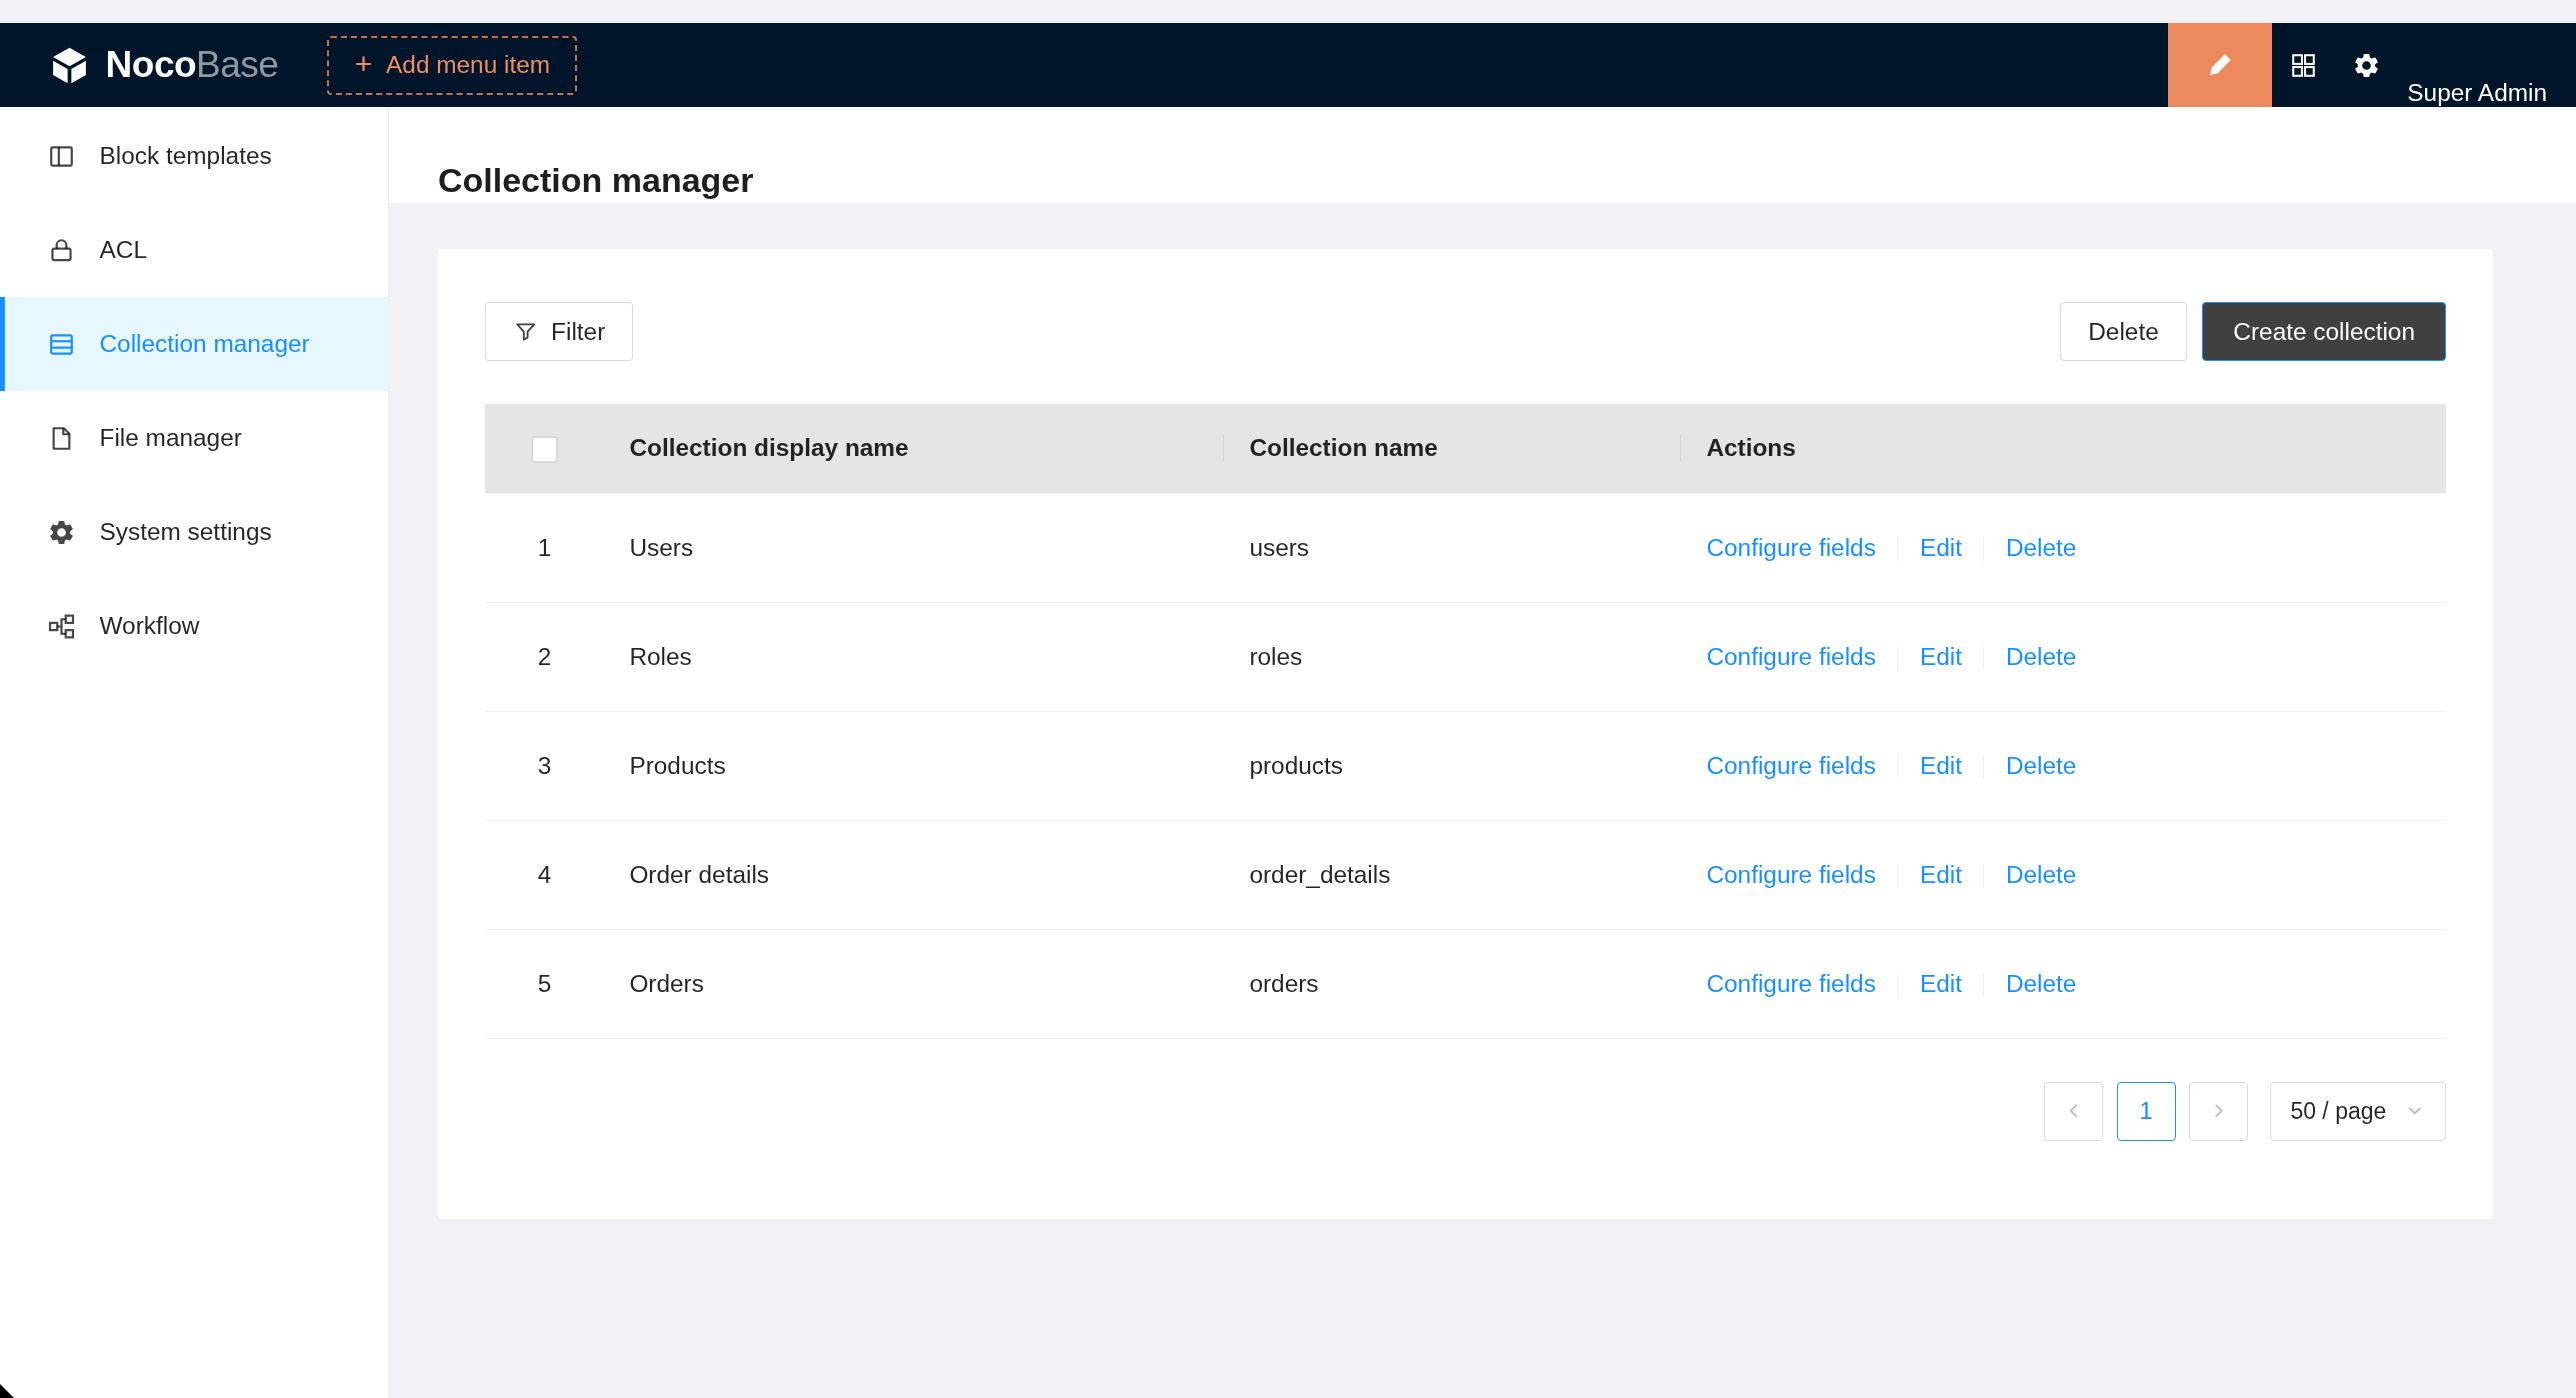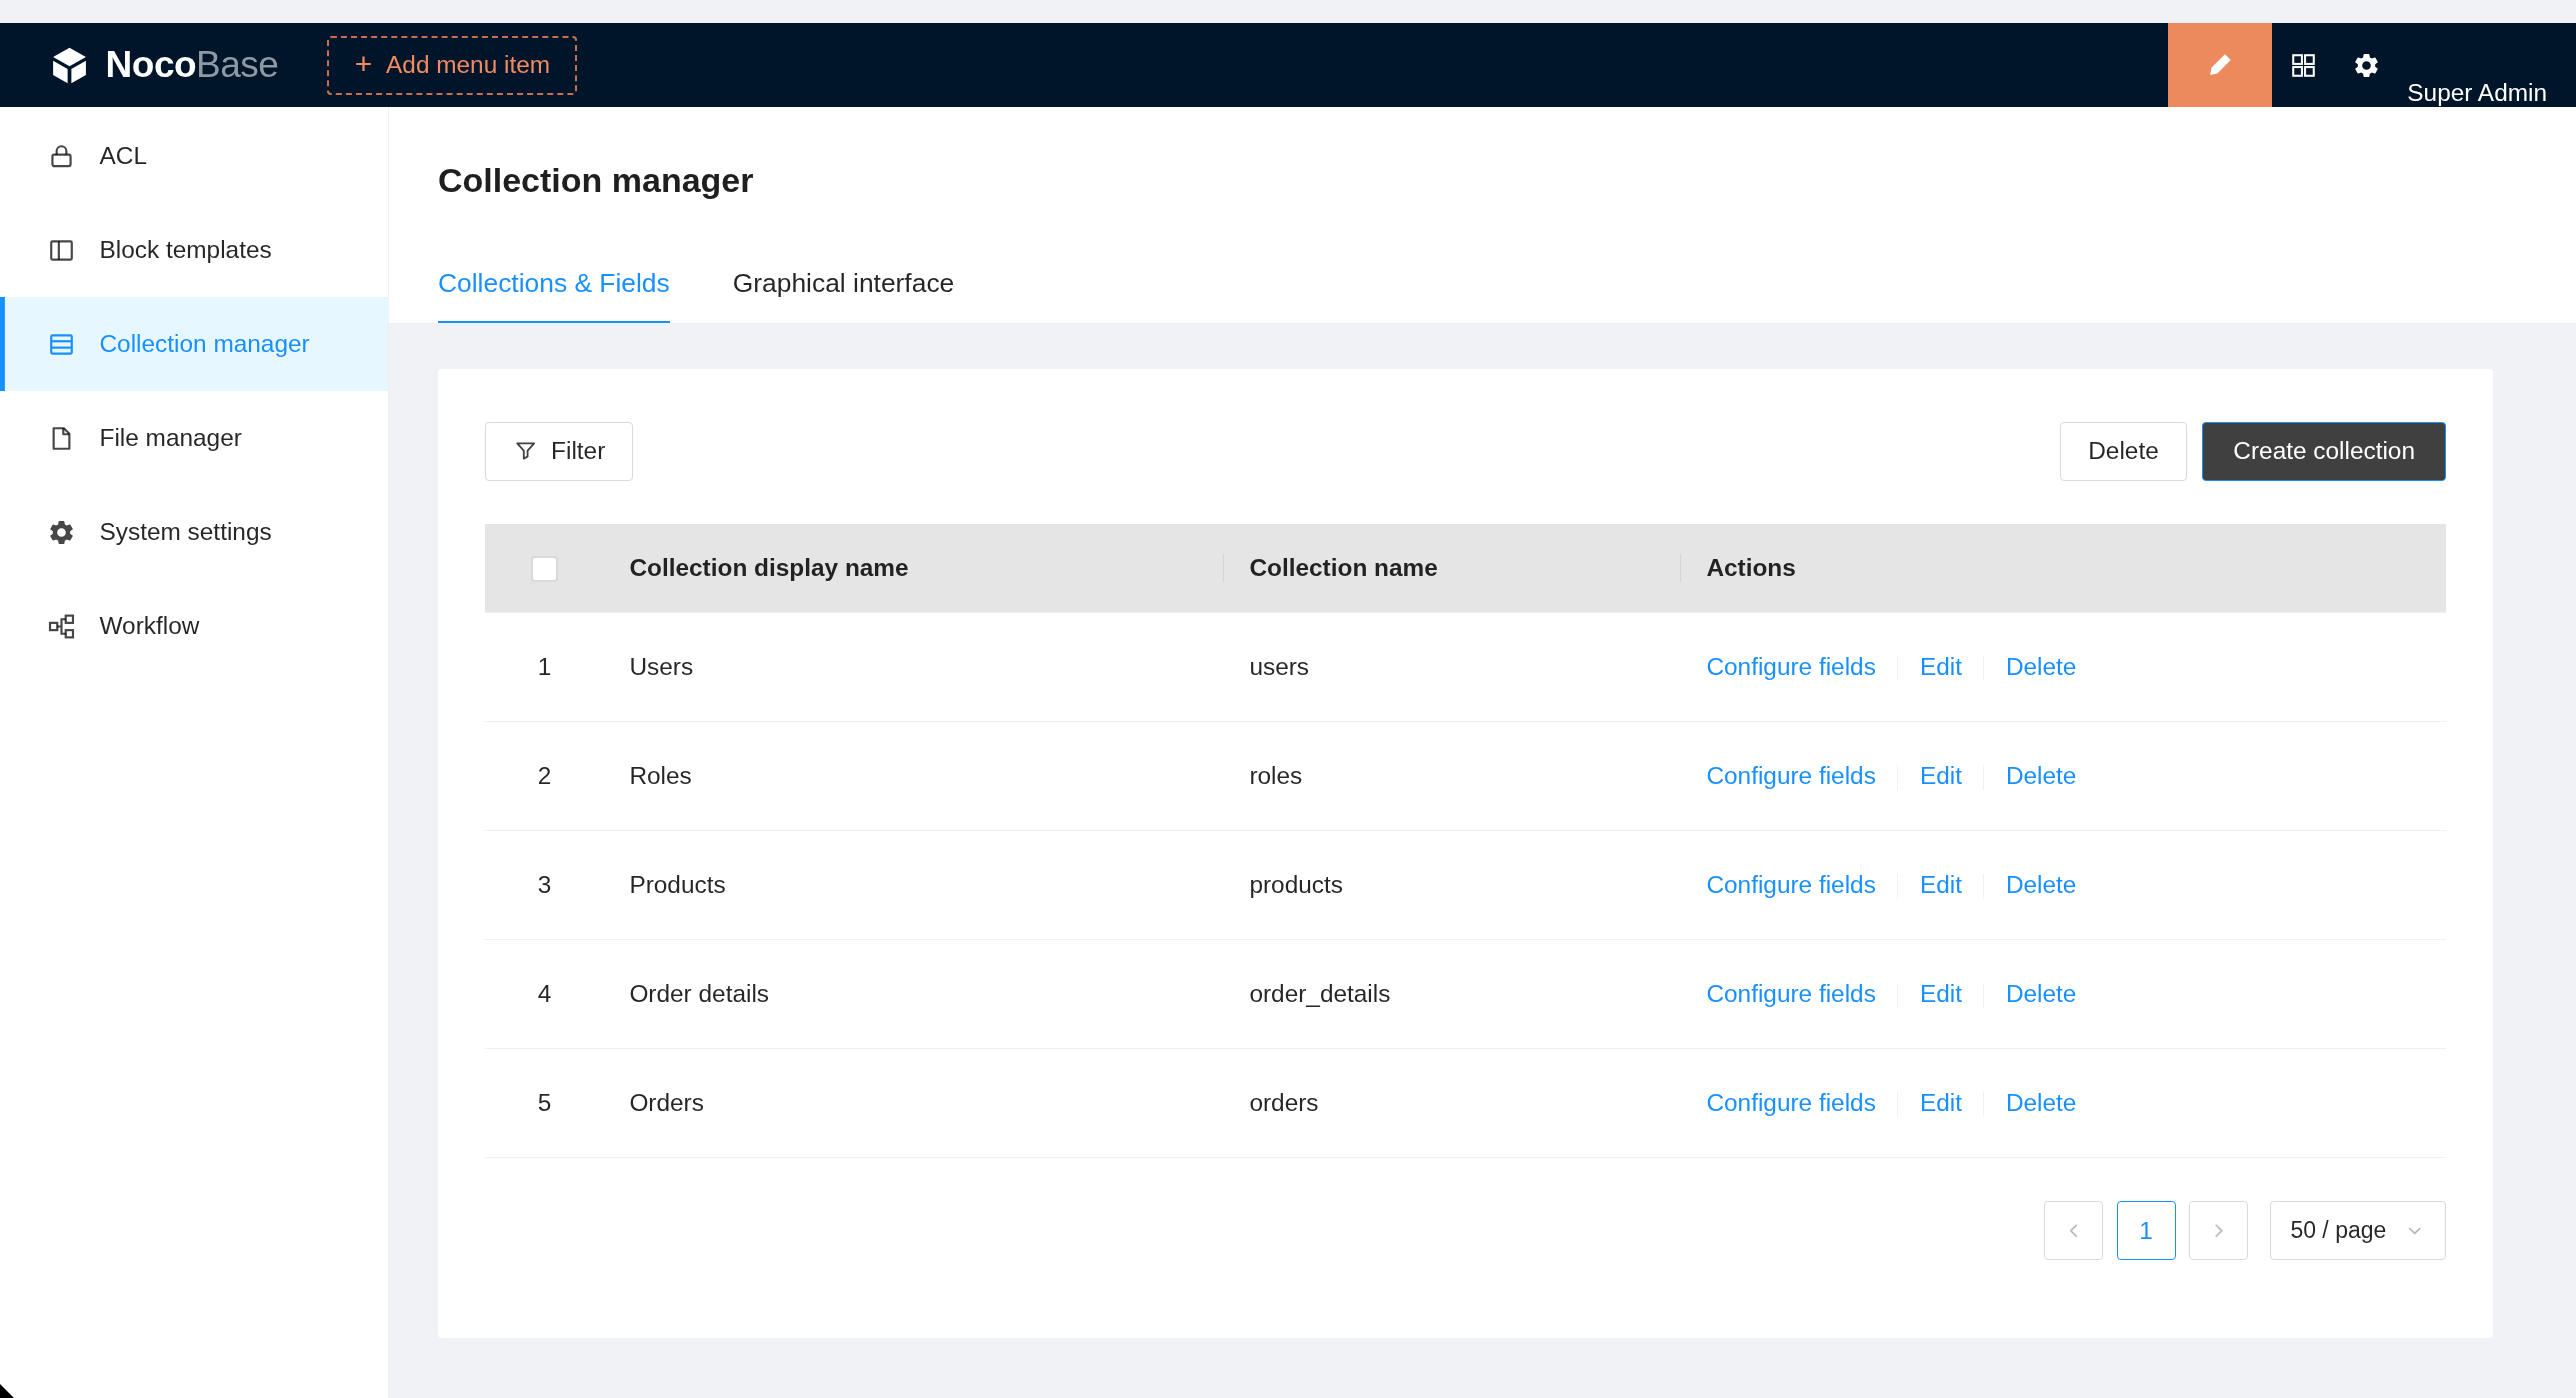--- a/index.html
+++ b/index.html
@@ -168,32 +168,32 @@
         <path d="M19.14 12.94c.04-.3.06-.61.06-.94 0-.32-.02-.64-.07-.94l2.03-1.58a.49.49 0 0 0 .12-.61l-1.92-3.32a.488.488 0 0 0-.59-.22l-2.39.96c-.5-.38-1.03-.7-1.62-.94l-.36-2.54a.484.484 0 0 0-.48-.41h-3.84c-.24 0-.43.17-.47.41l-.36 2.54c-.59.24-1.13.57-1.62.94l-2.39-.96c-.22-.08-.47 0-.59.22L2.74 8.87c-.12.21-.08.47.12.61l2.03 1.58c-.05.3-.09.63-.09.94s.02.64.07.94l-2.03 1.58a.49.49 0 0 0-.12.61l1.92 3.32c.12.22.37.29.59.22l2.39-.96c.5.38 1.03.7 1.62.94l.36 2.54c.05.24.24.41.48.41h3.84c.24 0 .44-.17.47-.41l.36-2.54c.59-.24 1.13-.56 1.62-.94l2.39.96c.22.08.47 0 .59-.22l1.92-3.32c.12-.22.07-.47-.12-.61l-2.01-1.58zM12 15.6c-1.98 0-3.6-1.62-3.6-3.6s1.62-3.6 3.6-3.6 3.6 1.62 3.6 3.6-1.62 3.6-3.6 3.6z"></path>
       </svg>
     </button>
     <span class="user-name">Super Admin</span>
   </div>
 </header>
 
 <div class="body-row">
   <aside>
     <div class="side-item">
+      <svg viewBox="0 0 24 24" fill="none" stroke="currentColor" stroke-width="1.8" aria-hidden="true">
+        <rect x="3.5" y="4.5" width="17" height="15" rx="1"></rect>
+        <line x1="9.8" y1="4.5" x2="9.8" y2="19.5"></line>
+      </svg>
+      <span>Block templates</span>
+    </div>
+    <div class="side-item">
       <svg viewBox="0 0 24 24" fill="none" stroke="currentColor" stroke-width="1.8" stroke-linejoin="round" aria-hidden="true">
         <rect x="4.5" y="10.5" width="15" height="9.5" rx="1.5"></rect>
         <path d="M8 10.5V7.5a4 4 0 0 1 8 0v3"></path>
       </svg>
       <span>ACL</span>
-    </div>
-    <div class="side-item">
-      <svg viewBox="0 0 24 24" fill="none" stroke="currentColor" stroke-width="1.8" aria-hidden="true">
-        <rect x="3.5" y="4.5" width="17" height="15" rx="1"></rect>
-        <line x1="9.8" y1="4.5" x2="9.8" y2="19.5"></line>
-      </svg>
-      <span>Block templates</span>
     </div>
     <div class="side-item active">
       <svg viewBox="0 0 24 24" fill="none" stroke="currentColor" stroke-width="1.8" aria-hidden="true">
         <rect x="3.5" y="4.5" width="17" height="15" rx="1"></rect>
         <line x1="3.5" y1="9.3" x2="20.5" y2="9.3"></line>
         <line x1="3.5" y1="14.6" x2="20.5" y2="14.6"></line>
       </svg>
       <span>Collection manager</span>
     </div>
     <div class="side-item">
@@ -216,24 +216,20 @@
         <rect x="15.5" y="15" width="6" height="6"></rect>
         <path d="M8.5 12h3.5V6h3.5M12 12v6h3.5"></path>
       </svg>
       <span>Workflow</span>
     </div>
   </aside>
 
   <main>
     <div class="main-header">
       <h1 class="page-title">Collection manager</h1>
-      <div class="tabs">
-        <div class="tab active">Collections &amp; Fields</div>
-        <div class="tab">Graphical interface</div>
-      </div>
     </div>
 
     <div class="content">
       <div class="card">
 
         <div class="toolbar">
           <button class="btn">
             <svg viewBox="0 0 24 24" fill="none" stroke="currentColor" stroke-width="1.7" stroke-linejoin="round" aria-hidden="true">
               <path d="M4 5h16l-6.2 7v5.5l-3.6 2V12z"></path>
             </svg>

